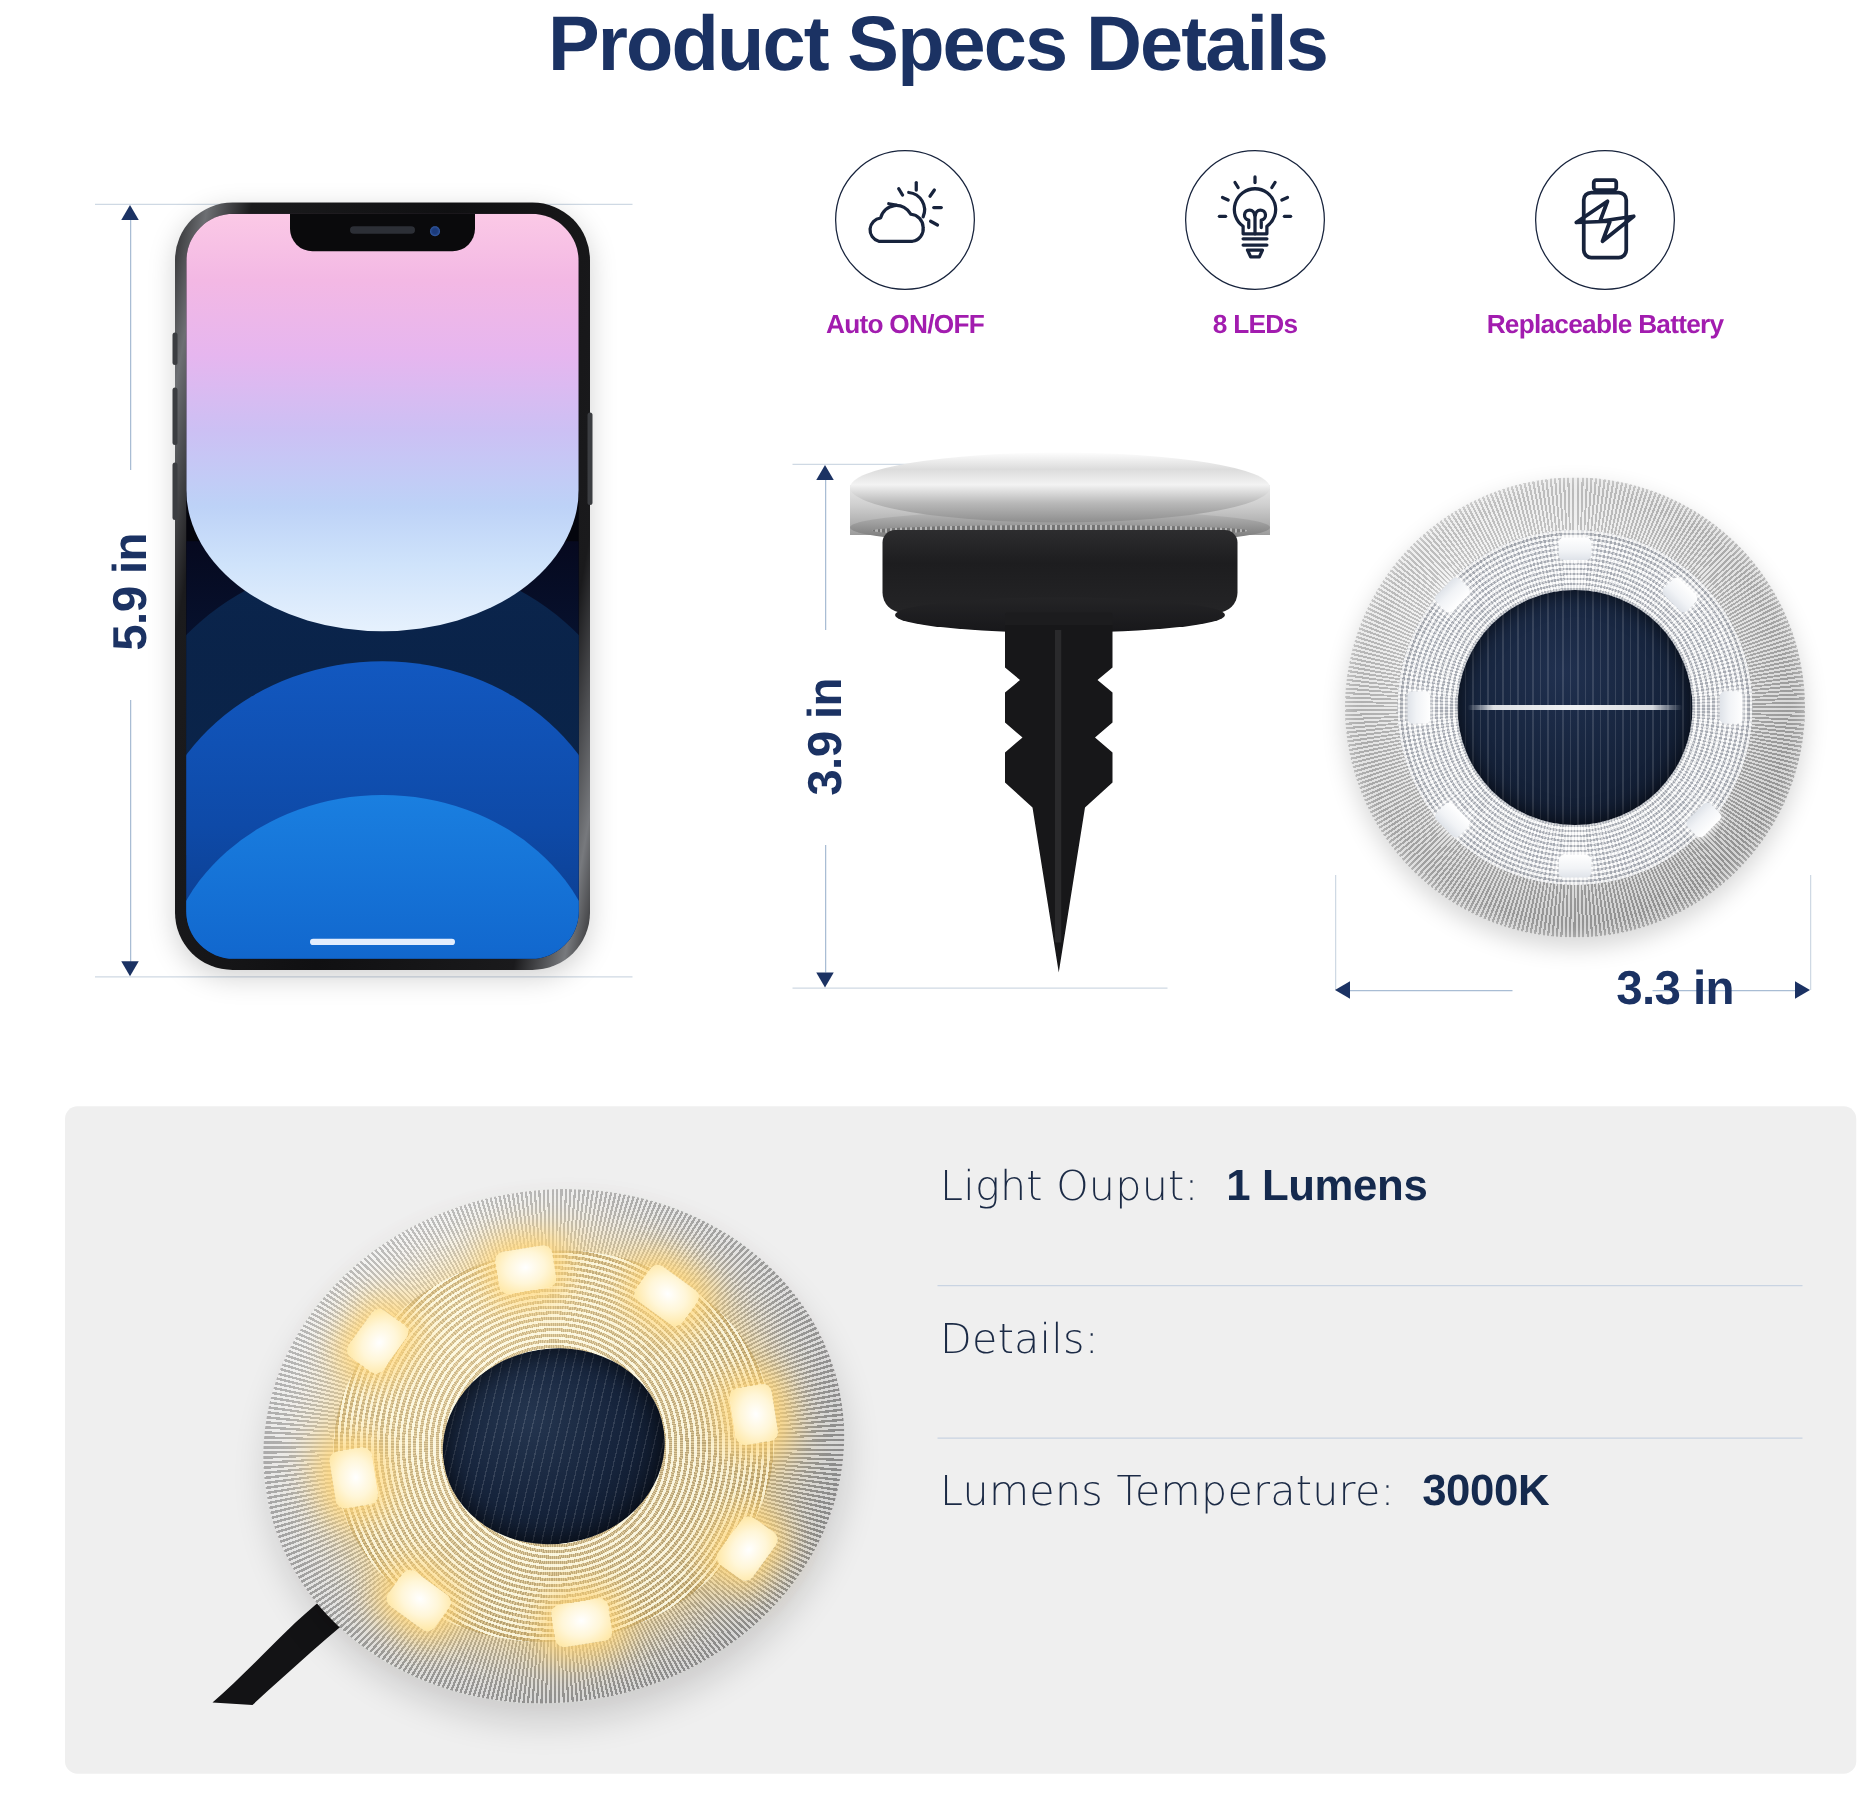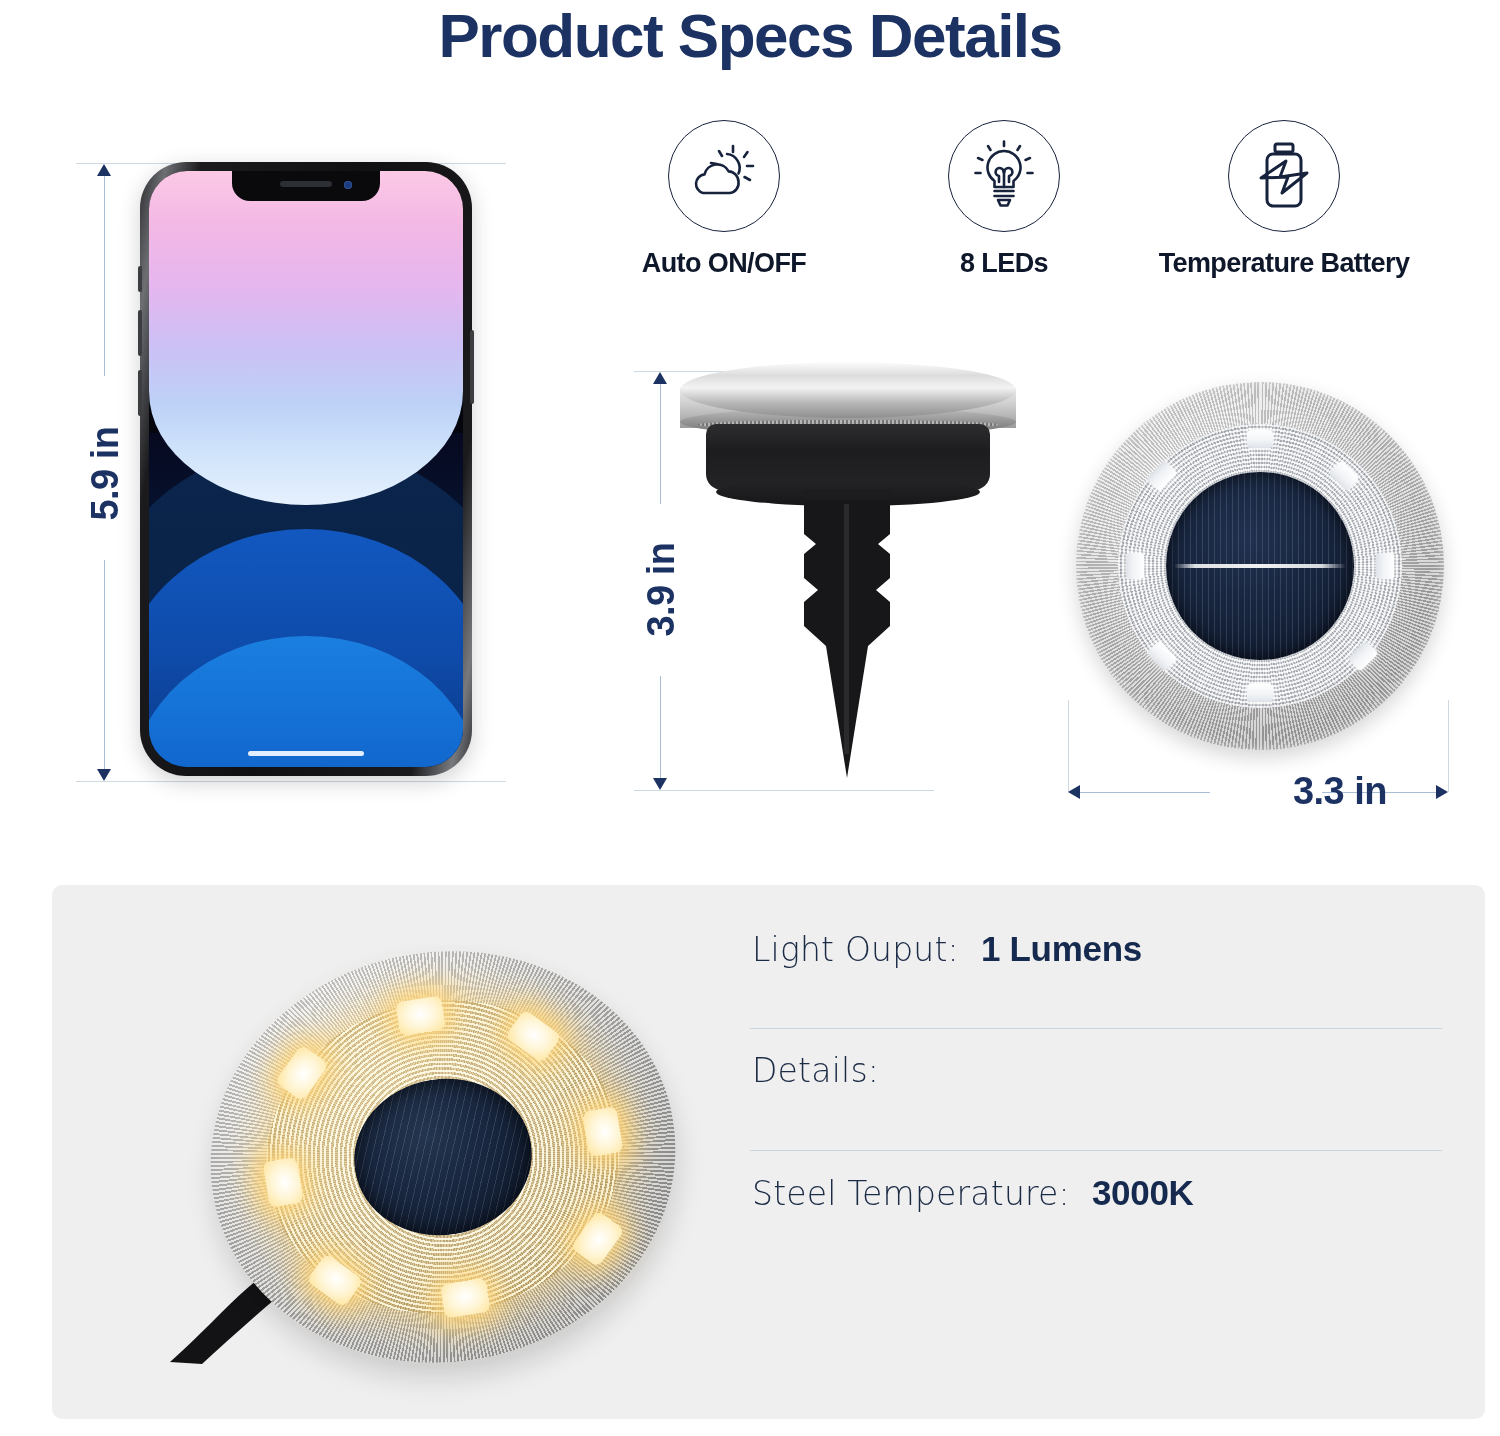--- a/index.html
+++ b/index.html
@@ -31,22 +31,22 @@
   }
   .feature{display:flex;flex-direction:column;align-items:center;width:260px;}
   .feature-circle{
     width:112px;height:112px;border-radius:50%;
     border:1.6px solid #17233c;
     display:flex;align-items:center;justify-content:center;
     box-sizing:border-box;
   }
   .feature-label{
     margin-top:16px;
-    font-size:27px;font-weight:bold;
-    color:#0f172a;letter-spacing:-0.6px;
+    font-size:21px;font-weight:bold;
+    color:#a21caf;letter-spacing:-0.6px;
     white-space:nowrap;
   }
   .f1{margin-left:-6px;}
   .f3{margin-right:-14px;}
 
   
   .phone-wrap{position:absolute;left:140px;top:162px;width:340px;height:620px;}
   .phone-body{
     position:absolute;left:0;top:0;width:332px;height:614px;
     border-radius:46px;
@@ -326,21 +326,21 @@
     <div class="feature f3">
       <div class="feature-circle">
         <svg width="58" height="70" viewBox="0 0 58 70">
           <g fill="none" stroke="#17233c" stroke-width="3" stroke-linecap="round" stroke-linejoin="round">
             <rect x="20" y="3" width="18" height="8" rx="2"></rect>
             <rect x="12" y="13" width="34" height="52" rx="6"></rect>
             <path d="M6 37 L31 20 L25 36 L52 32 L27 52 L33 36 Z"></path>
           </g>
         </svg>
       </div>
-      <div class="feature-label">Temperature Battery</div>
+      <div class="feature-label">Replaceable Battery</div>
     </div>
 
   </div>
 
   <div class="dimtick-h" style="left:76px;top:163px;width:430px;"></div>
   <div class="dimtick-h" style="left:76px;top:781px;width:430px;"></div>
   <div class="dimline-v" style="left:104px;top:176px;height:200px;"></div>
   <div class="dimline-v" style="left:104px;top:560px;height:210px;"></div>
   <div class="arrow-up" style="left:97px;top:164px;"></div>
   <div class="arrow-down" style="left:97px;top:769px;"></div>
@@ -449,21 +449,21 @@
 
       <div class="spec-row">
         <div class="spec-inner">
           <span class="spec-label">Details:</span>
         </div>
         <div class="spec-line"></div>
       </div>
 
       <div class="spec-row">
         <div class="spec-inner">
-          <span class="spec-label">Steel Temperature:</span>
+          <span class="spec-label">Lumens Temperature:</span>
           <span class="spec-value">3000K</span>
         </div>
       </div>
 
     </div>
   </div>
 
 </div>
 
 </body></html>

